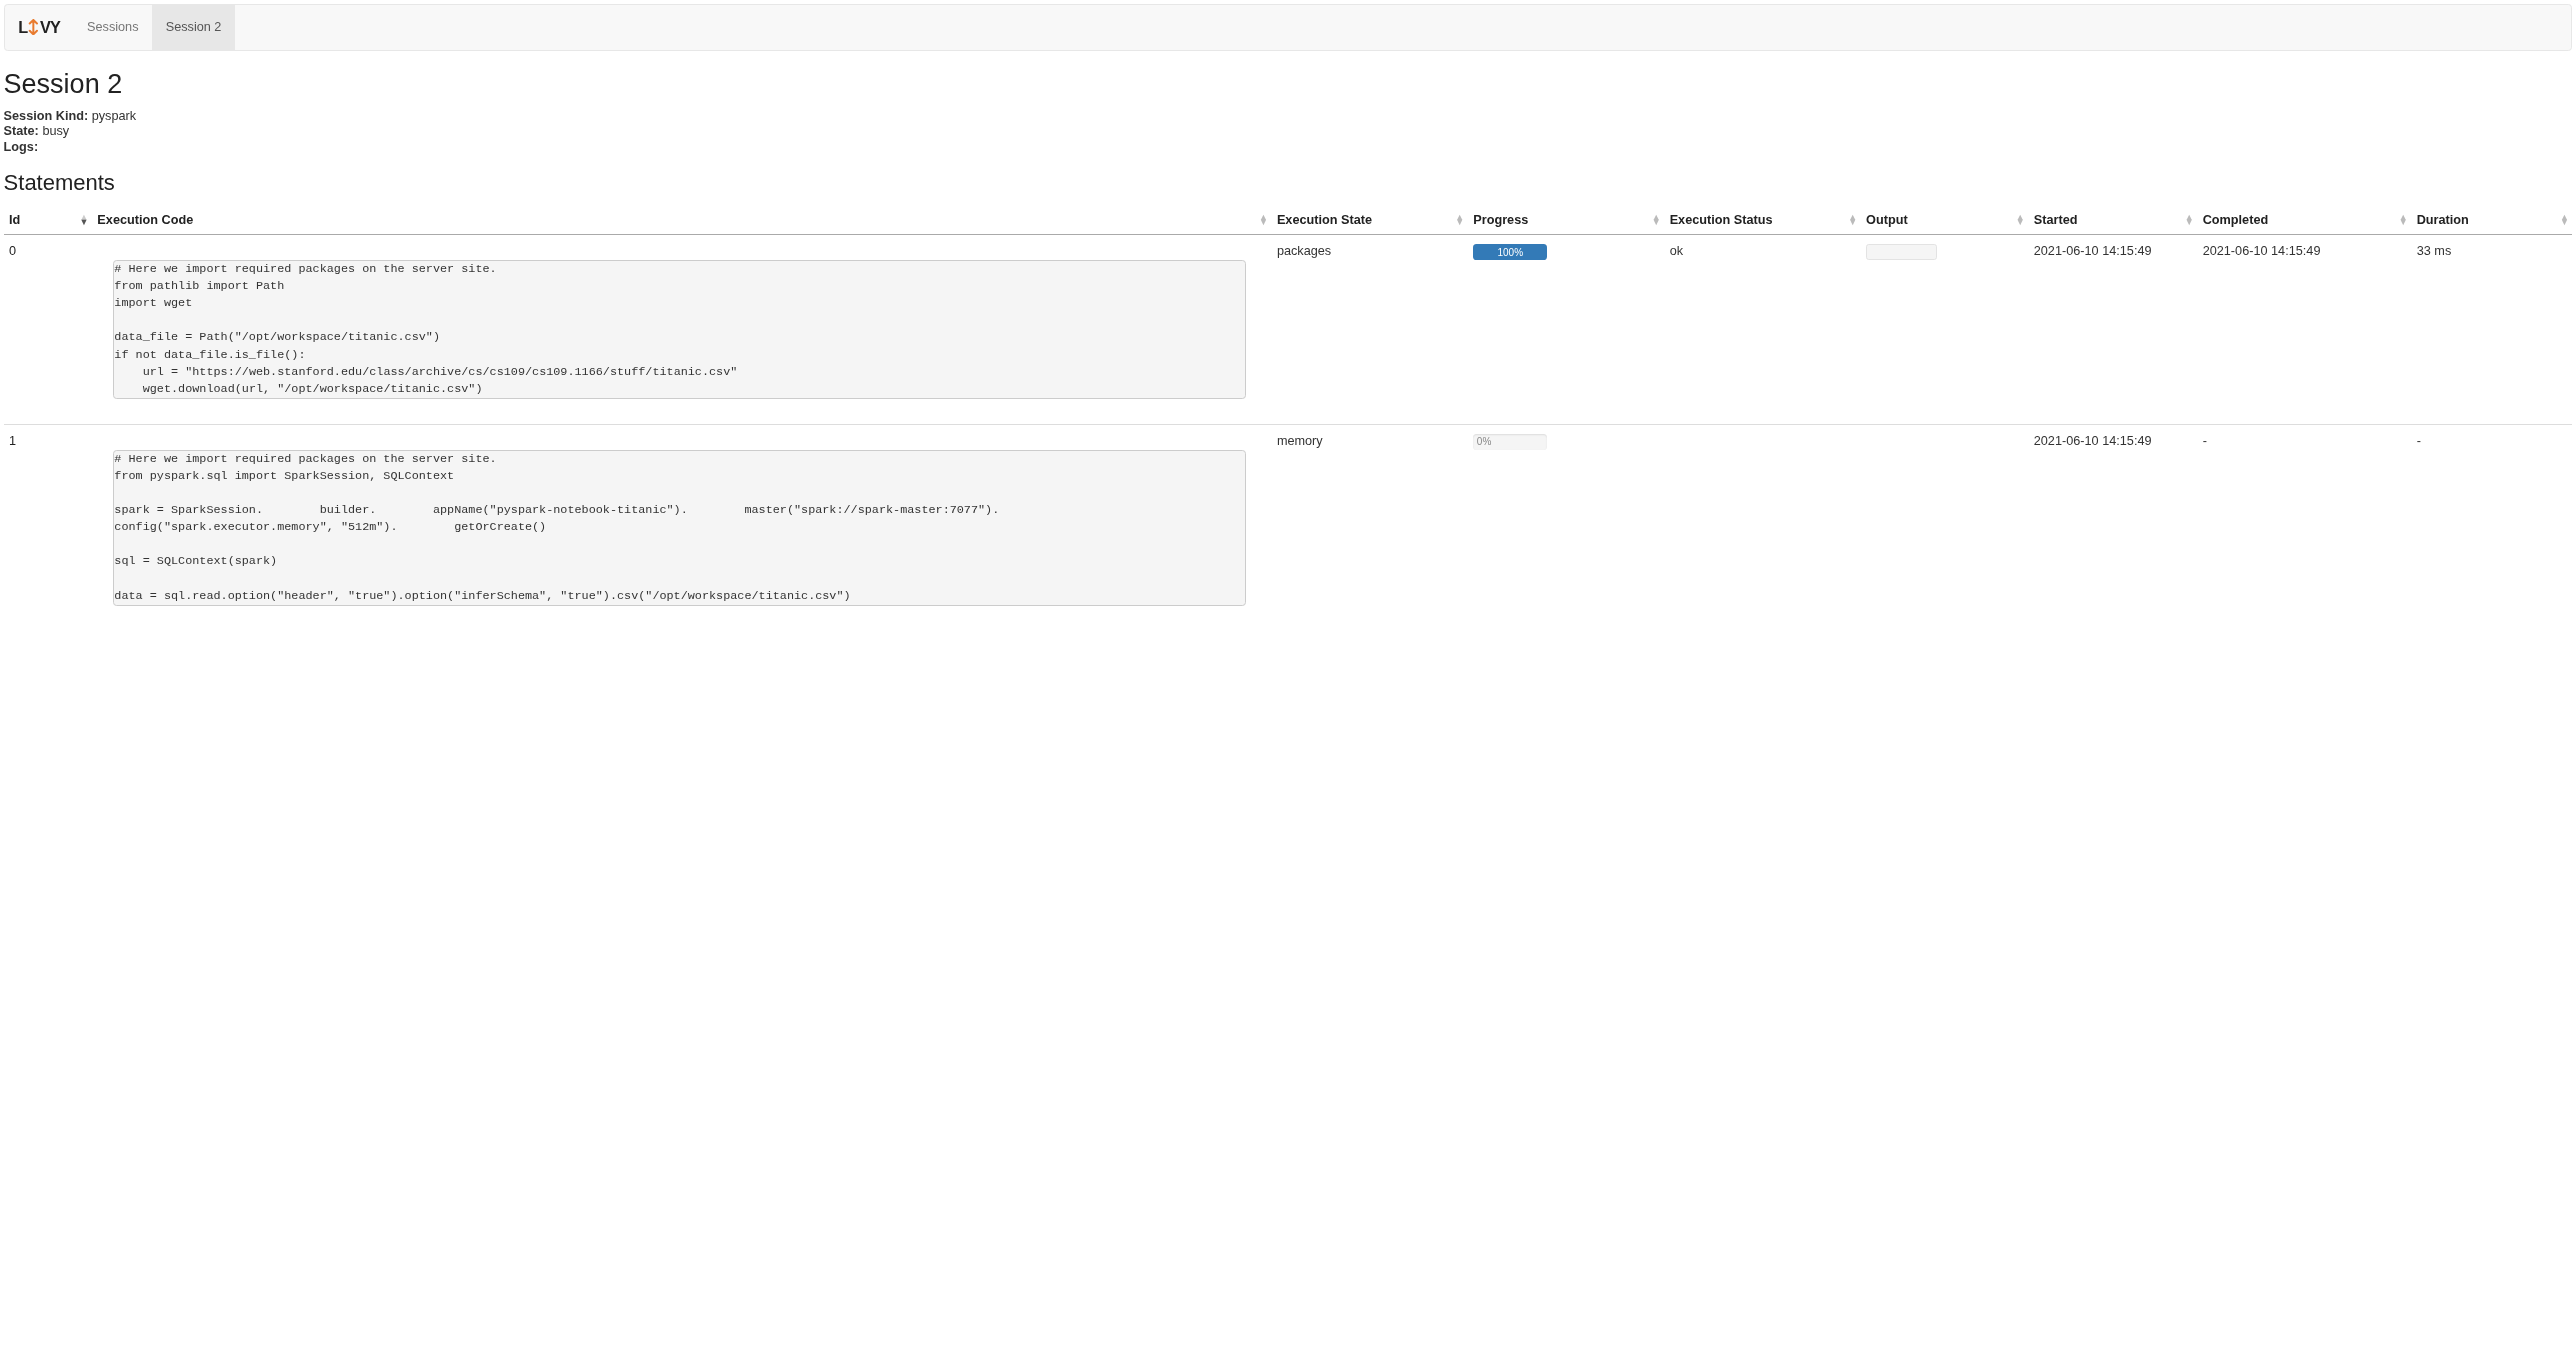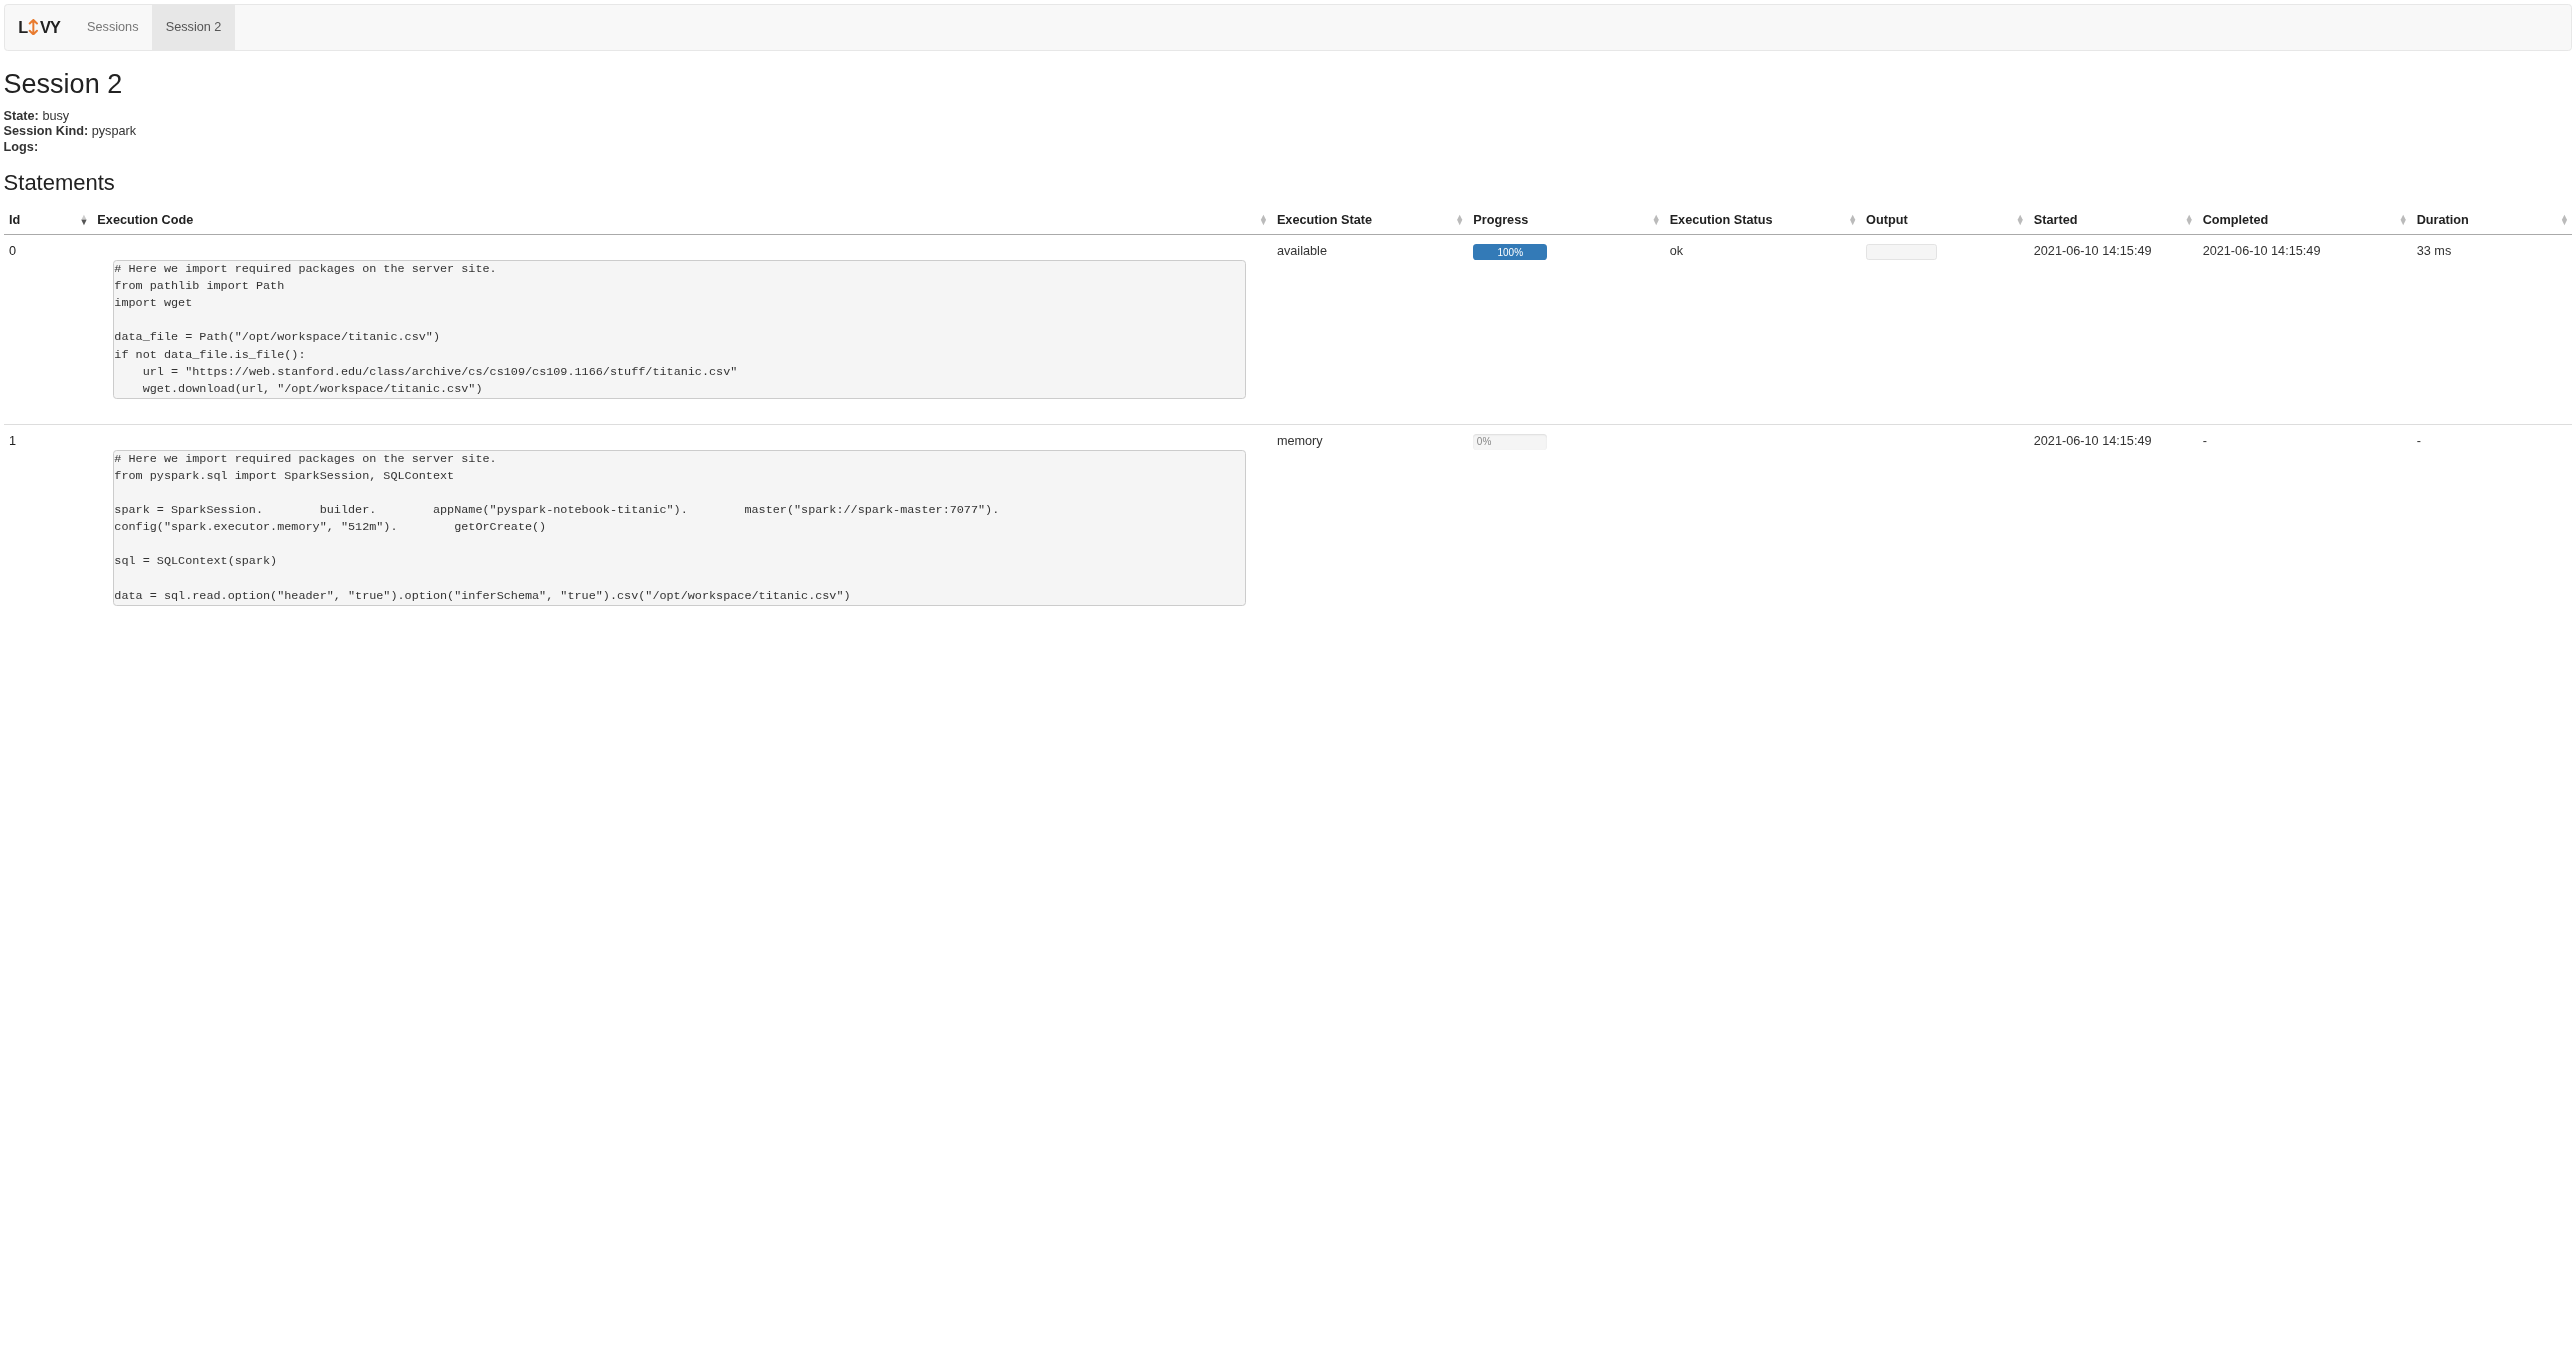--- a/index.html
+++ b/index.html
@@ -74,26 +74,26 @@
         <a>Session 2</a>
       </li>
   </ul>
 </nav>
 
 <div class="container">
 
   <h2 class="page-title">Session 2</h2>
 
   <div class="meta-line">
+    <span class="label">Session Kind:</span>
+    <span>pyspark</span>
+  </div>
+  <div class="meta-line">
     <span class="label">State:</span>
     <span>busy</span>
-  </div>
-  <div class="meta-line">
-    <span class="label">Session Kind:</span>
-    <span>pyspark</span>
   </div>
   <div class="meta-line">
     <span class="label">Logs:</span>
   </div>
 
   <h3 class="section-title">Statements</h3>
 
 
   <table class="data">
     <thead>
@@ -169,21 +169,21 @@
           <td>
             <pre class="code"># Here we import required packages on the server site.
 from pathlib import Path
 import wget
 
 data_file = Path("/opt/workspace/titanic.csv")
 if not data_file.is_file():
     url = "https://web.stanford.edu/class/archive/cs/cs109/cs109.1166/stuff/titanic.csv"
     wget.download(url, "/opt/workspace/titanic.csv")</pre>
           </td>
-          <td>available</td>
+          <td>packages</td>
           <td>
             <div class="progress">
               <div class="bar" style="width: 100%;">100%</div>
             </div>
           </td>
           <td>ok</td>
           <td><span class="output-well"></span></td>
           <td>2021-06-10 14:15:49</td>
           <td>2021-06-10 14:15:49</td>
           <td>33 ms</td>

